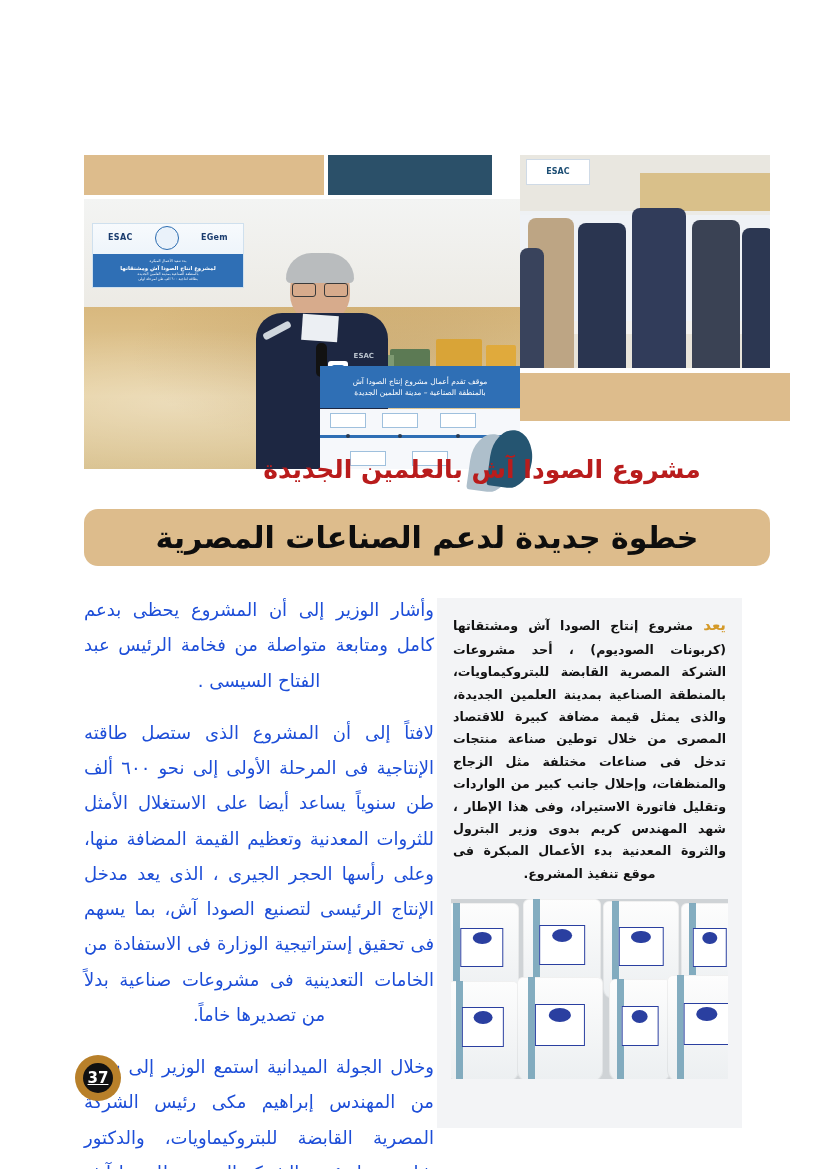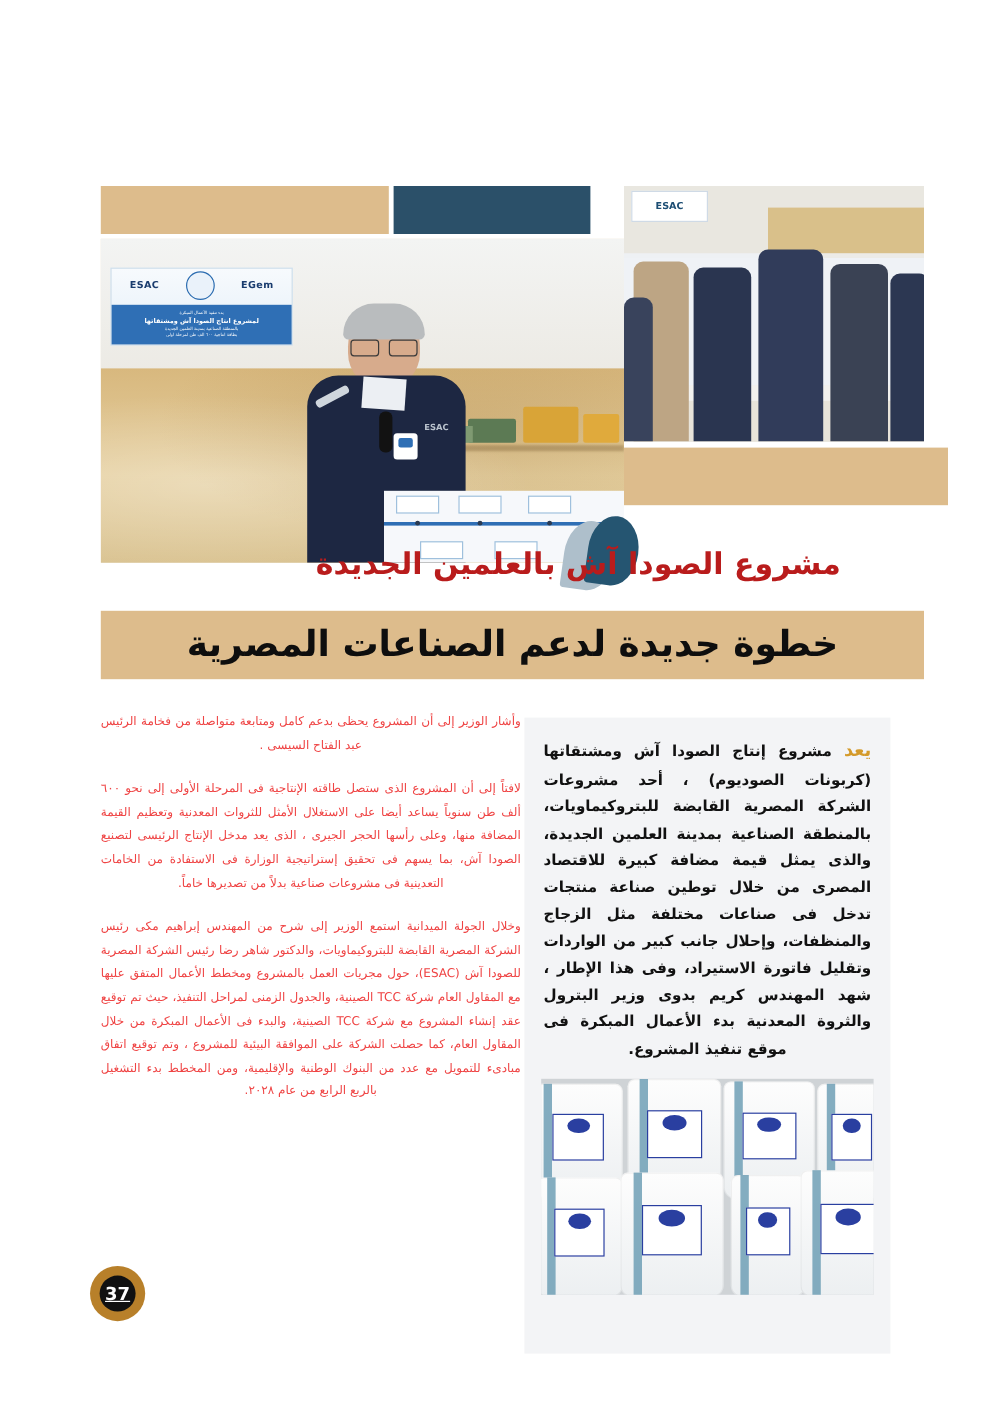--- a/index.html
+++ b/index.html
@@ -97,40 +97,40 @@
   
   .quote{position:absolute;left:470px;top:430px;width:72px;height:70px;}
   .quote i{position:absolute;display:block;width:42px;height:58px;
     border-radius:50% 50% 50% 6%;transform:rotate(8deg);}
   .quote .q1{left:0;top:4px;background:#aebfcb;}
   .quote .q2{left:20px;top:0;background:#255571;}
 
   
   .subtitle{position:absolute;right:84px;top:455px;width:520px;text-align:center;
     font-weight:bold;font-size:25px;color:#b91c1c;letter-spacing:0;}
-  .headband{position:absolute;left:84px;top:509px;width:686px;height:57px;background:#ddbc8c;}
+  .headband{position:absolute;left:84px;top:509px;width:686px;height:57px;background:#ddbc8c;border-radius:14px;}
   .headband h1{margin:0;line-height:57px;text-align:center;color:#0e0e0e;
     font-size:30px;font-weight:bold;letter-spacing:0;}
 
   
   .col-right{position:absolute;right:84px;top:598px;width:305px;height:530px;background:#f3f4f6;}
   .lead{padding:14px 16px 10px 16px;font-size:12.6px;line-height:1.78;color:#111;
     font-weight:bold;text-align:justify;text-align-last:center;}
   .lead .kick{color:#d49a2a;font-weight:bold;font-size:15px;}
   .photo-bags{margin:4px 14px 0 14px;height:180px;background:#cfd3d6;overflow:hidden;position:relative;}
   .bag{position:absolute;background:linear-gradient(#fdfdfd,#eceff1);border-radius:6px 6px 10px 10px;
     box-shadow:inset 0 0 0 1px rgba(0,0,0,.05);}
   .bag .lbl{position:absolute;left:50%;top:26%;transform:translateX(-50%);
     width:56%;height:38%;background:#fff;border:1px solid #2a3fa0;}
   .bag .lbl:before{content:"";position:absolute;left:50%;top:8%;transform:translateX(-50%);
     width:46%;height:34%;border-radius:50%;background:#2a3fa0;}
   .bag .strap{position:absolute;top:0;bottom:0;width:7px;background:#6f9fb5;opacity:.85;}
 
   .col-left{position:absolute;left:84px;top:592px;width:350px;}
-  .col-left p{margin:0 0 17px 0;font-size:10px;line-height:1.96;color:#ef4444;
+  .col-left p{margin:0 0 17px 0;font-size:18px;line-height:1.96;color:#1d4ed8;
     text-align:justify;text-align-last:center;}
 
   
   .pageno{position:absolute;left:75px;top:1055px;width:46px;height:46px;border-radius:50%;
     background:#b8802a;display:flex;align-items:center;justify-content:center;}
   .pageno i{width:30px;height:30px;border-radius:50%;background:#111;color:#fff;
     font:bold 15px/30px "DejaVu Sans",sans-serif;text-align:center;font-style:normal;text-decoration:underline;}
 </style>
 </head>
 <body>
@@ -170,20 +170,24 @@
         <span class="hair"></span>
         <span class="glass"></span>
         <span class="body"></span>
         <span class="collar"></span>
         <span class="stripe"></span>
         <span class="mic"></span>
         <span class="badge"></span>
         <span class="esac">ESAC</span>
       </div>
 
+      <div class="pm-cap">
+        <span>موقف تقدم أعمال مشروع إنتاج الصودا آش</span>
+        <span>بالمنطقة الصناعية – مدينة العلمين الجديدة</span>
+      </div>
 
       <div class="pm-diag">
         <span class="axis"></span>
         <span class="bx" style="left:10px;top:4px;"></span>
         <span class="bx" style="left:62px;top:4px;"></span>
         <span class="bx" style="left:120px;top:4px;"></span>
         <span class="bx" style="left:30px;top:42px;"></span>
         <span class="bx" style="left:92px;top:42px;"></span>
         <span class="nd" style="left:26px;top:25px;"></span>
         <span class="nd" style="left:78px;top:25px;"></span>

